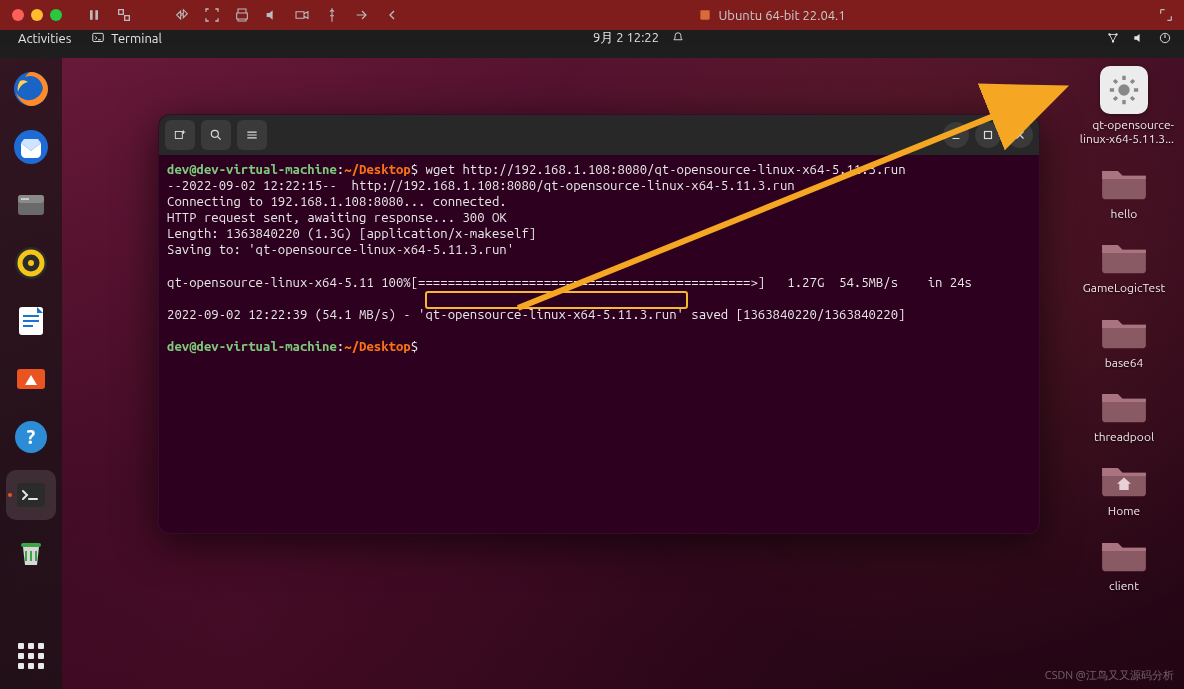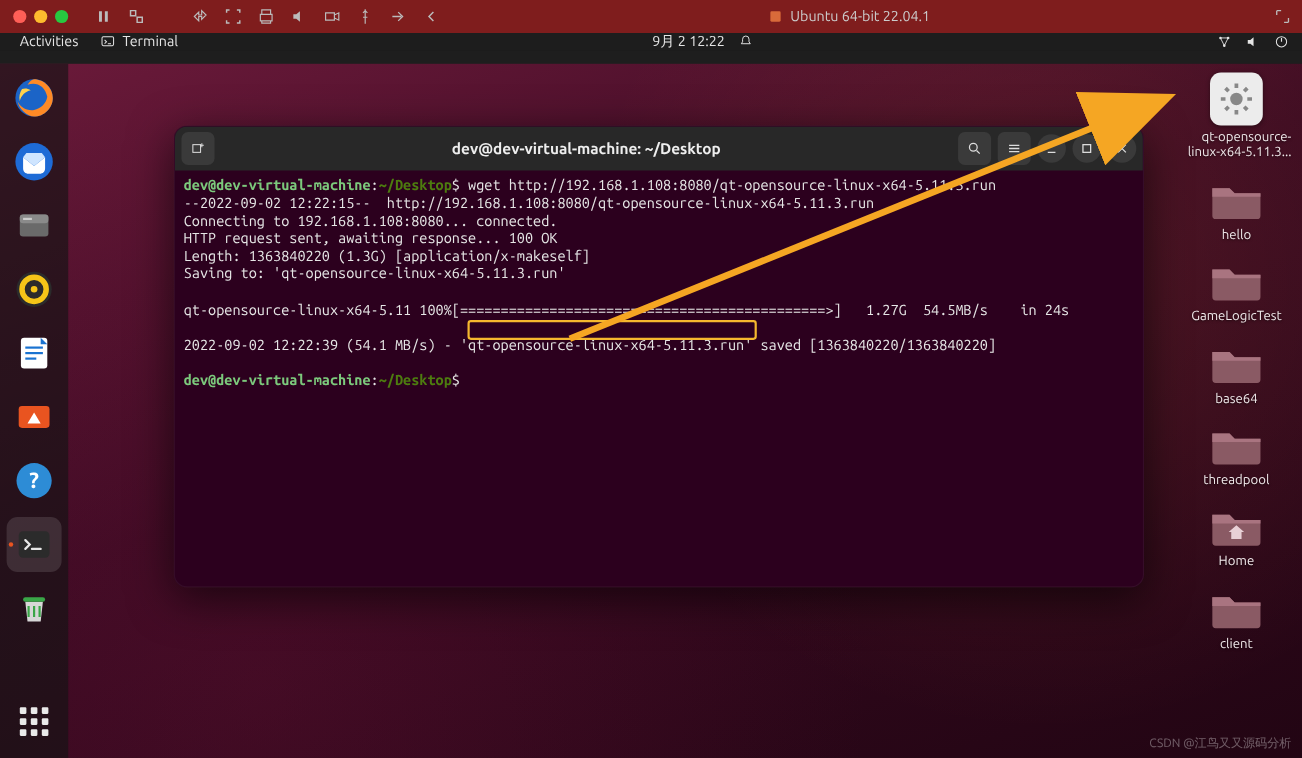--- a/index.html
+++ b/index.html
@@ -52,21 +52,21 @@
   .term-titlebar { height:40px; background:#282828; display:flex; align-items:center; padding:0 6px; gap:6px; }
   .term-titlebar .tbtn { width:30px; height:30px; border-radius:6px; background:#3a3a3a; display:flex; align-items:center; justify-content:center; }
   .term-titlebar .round { width:26px; height:26px; border-radius:50%; background:#3a3a3a; display:flex; align-items:center; justify-content:center; }
   .term-titlebar .title { flex:1; text-align:center; color:#eee; font-size:14px; font-weight:600; }
   .term-titlebar svg { width:14px; height:14px; fill:#ddd; }
   .term-right-controls { display:flex; gap:6px; margin-left:auto; }
 
   .term-body { flex:1; padding:6px 8px 8px 8px; overflow:hidden; position:relative; }
   .term-body pre { font-family: "Ubuntu Mono","DejaVu Sans Mono",monospace; font-size:13.2px; line-height:1.22; color:#e6e6e6; white-space:pre; }
   .p-user { color:#7cc97c; font-weight:600; }
-  .p-path { color:#4d7c0f; font-weight:600; }
+  .p-path { color:#f97316; font-weight:600; }
   .highlight-box { position:absolute; border:2px solid #f5b82e; border-radius:3px; pointer-events:none; }
 
   
   .arrow-svg { position:absolute; z-index:30; pointer-events:none; }
 
   .watermark { position:absolute; right:10px; bottom:6px; color:rgba(255,255,255,0.35); font-size:11px; z-index:40; }
 </style>
 </head>
 <body>
 
@@ -237,21 +237,20 @@
   </div>
 
   <div class="term-window">
     <div class="term-titlebar">
       <div class="tbtn">
         <svg viewBox="0 0 24 24">
             <rect x="4" y="6" width="12" height="12" fill="none" stroke="#ddd" stroke-width="1.6"></rect>
             <path d="M18 4v6M15 7h6" stroke="#ddd" stroke-width="1.6"></path>
           </svg>
       </div>
-      <div class="title">dev@dev-virtual-machine: ~/Desktop</div>
       <div class="tbtn">
         <svg viewBox="0 0 24 24">
             <circle cx="10" cy="10" r="6" fill="none" stroke="#ddd" stroke-width="2"></circle>
             <path d="M15 15l5 5" stroke="#ddd" stroke-width="2"></path>
           </svg>
       </div>
       <div class="tbtn">
         <svg viewBox="0 0 24 24">
             <path d="M4 7h16M4 12h16M4 17h16" stroke="#ddd" stroke-width="2"></path>
           </svg>
@@ -271,21 +270,21 @@
             <svg viewBox="0 0 24 24">
               <path d="M6 6l12 12M18 6L6 18" stroke="#ddd" stroke-width="2"></path>
             </svg>
           </div>
       </div>
     </div>
     <div class="term-body">
 <pre><span class="p-user">dev@dev-virtual-machine</span>:<span class="p-path">~/Desktop</span><span>$</span><span> wget http://192.168.1.108:8080/qt-opensource-linux-x64-5.11.3.run</span>
 <span>--2022-09-02 12:22:15--  http://192.168.1.108:8080/qt-opensource-linux-x64-5.11.3.run</span>
 <span>Connecting to 192.168.1.108:8080... connected.</span>
-<span>HTTP request sent, awaiting response... 100 OK</span>
+<span>HTTP request sent, awaiting response... 300 OK</span>
 <span>Length: 1363840220 (1.3G) [application/x-makeself]</span>
 <span>Saving to: 'qt-opensource-linux-x64-5.11.3.run'</span>
 <span></span>
 <span>qt-opensource-linux-x64-5.11 100%[=============================================&gt;]   1.27G  54.5MB/s    in 24s</span>
 <span></span>
 <span>2022-09-02 12:22:39 (54.1 MB/s) - 'qt-opensource-linux-x64-5.11.3.run' saved [1363840220/1363840220]</span>
 <span></span>
 <span class="p-user">dev@dev-virtual-machine</span>:<span class="p-path">~/Desktop</span><span>$</span></pre>
       <div class="highlight-box" style="left:266px; top:136px; width:263px; height:18px;"></div>
     </div>

